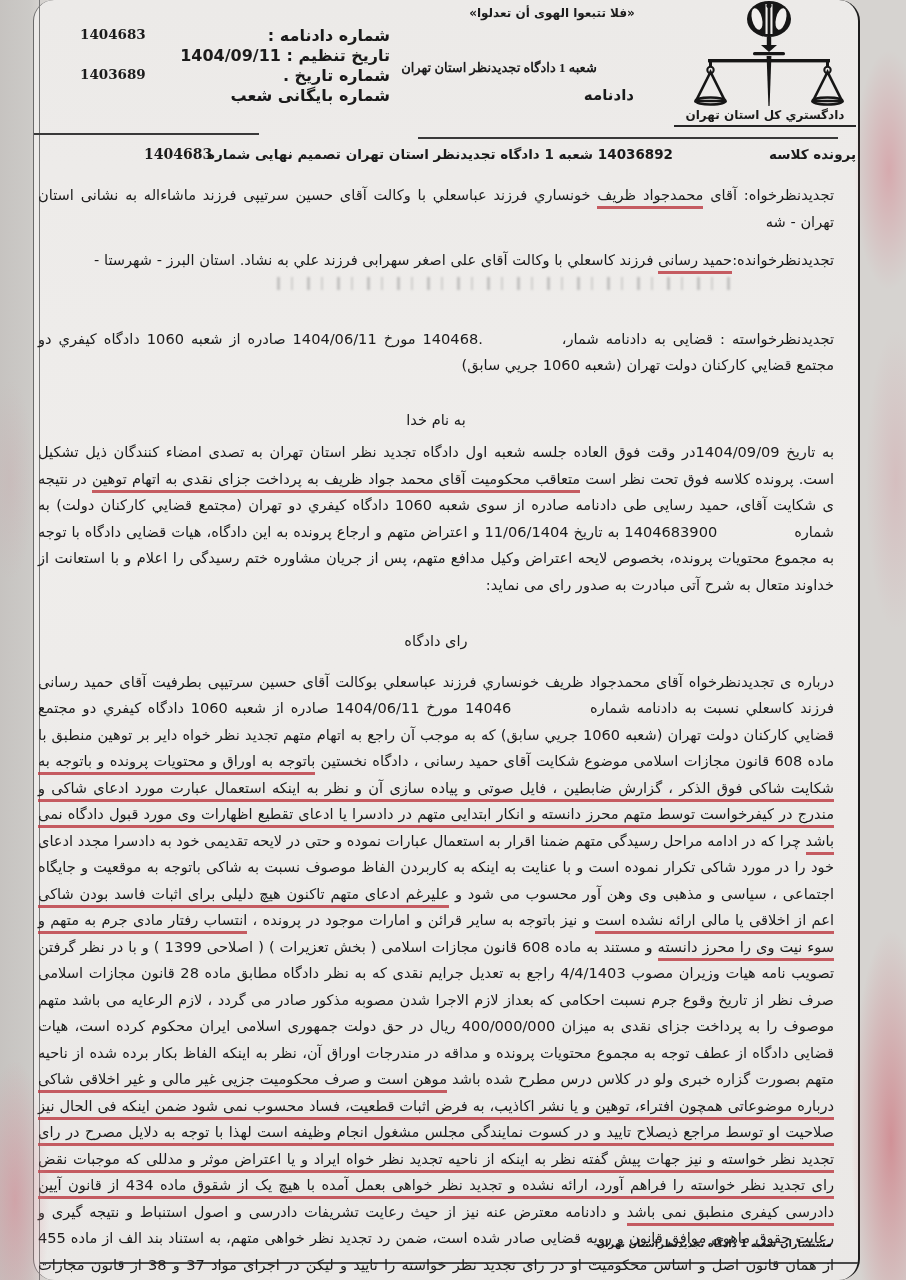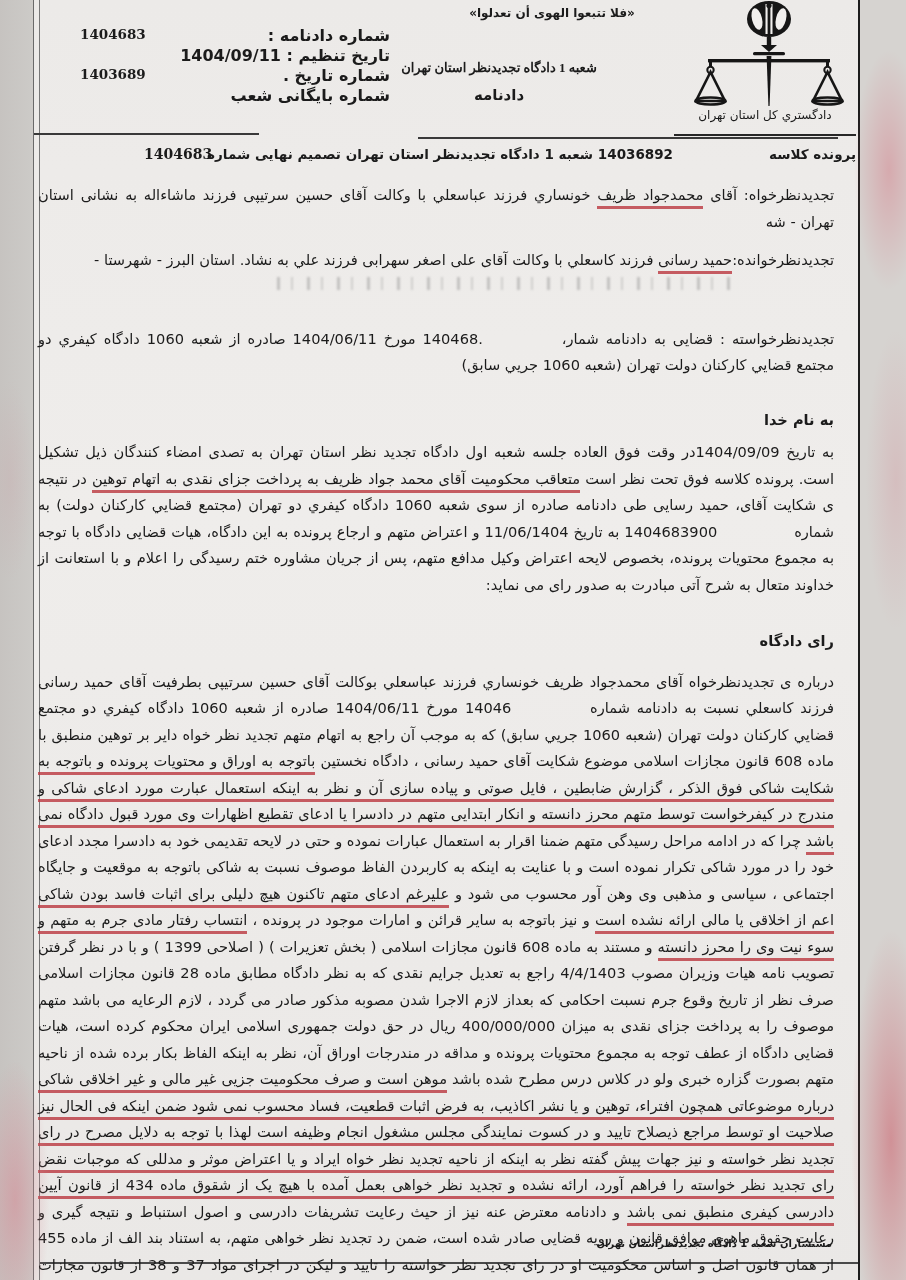--- a/index.html
+++ b/index.html
@@ -10,53 +10,53 @@
   
   .blotch{position:absolute;pointer-events:none;z-index:5;}
   .b1{right:-18px;top:50px;width:70px;height:240px;background:radial-gradient(closest-side,rgba(214,136,146,.55),rgba(214,136,146,0));}
   .b2{right:-20px;top:330px;width:60px;height:300px;background:radial-gradient(closest-side,rgba(210,150,158,.35),rgba(210,150,158,0));}
   .b3{right:-25px;top:930px;width:80px;height:420px;background:radial-gradient(closest-side,rgba(205,110,120,.65),rgba(205,110,120,0));}
   .b4{left:-20px;top:1060px;width:70px;height:280px;background:radial-gradient(closest-side,rgba(212,140,150,.6),rgba(212,140,150,0));}
   .b5{left:-15px;top:380px;width:50px;height:200px;background:radial-gradient(closest-side,rgba(200,160,165,.25),rgba(200,160,165,0));}
 
   .page{position:absolute;left:33px;top:0;width:824px;height:1280px;
         background:linear-gradient(180deg,#eceae8 0,#efedeb 40%,#eae8e6 100%);
-        border-left:1px solid #6a6a6a;border-right:2px solid #1c1c1c;}
+        border-left:1px solid #6a6a6a;border-right:2px solid #1c1c1c;border-radius:21px;}
   .inner-line{position:absolute;left:5px;top:0;bottom:0;width:1px;background:#777;}
   .bottom-line{position:absolute;left:6px;right:0;top:1262px;height:2px;background:#4a4a4a;}
 
   .content{position:absolute;inset:0;color:#1f1f1f;direction:rtl;
            filter:blur(.3px) contrast(1.04);}
 
   
   .verse{position:absolute;top:6px;left:408px;width:220px;text-align:center;
          font-size:12px;font-weight:bold;}
   .meta{position:absolute;top:26px;right:468px;width:330px;display:grid;
         grid-template-columns:160px 140px;column-gap:10px;row-gap:1px;direction:rtl;}
   .meta .lab{font-size:16px;font-weight:bold;white-space:nowrap;}
   .meta .val{font-size:13.5px;font-weight:bold;text-align:left;font-family:"DejaVu Serif","Liberation Serif",serif;}
   .branch{position:absolute;top:60px;left:330px;width:270px;text-align:center;
           font-size:13px;font-weight:bold;font-family:Liberation Serif, serif;}
-  .doctype{position:absolute;top:86px;left:330px;width:270px;text-align:center;
+  .doctype{position:absolute;top:86px;left:330px;width:270px;
            font-size:15px;font-weight:bold;letter-spacing:2px;}
   .emblem{position:absolute;top:0;left:660px;width:150px;height:110px;}
   .org{position:absolute;top:108px;left:640px;width:182px;text-align:center;
-       font-size:12px;font-weight:normal;padding-bottom:12px;border-bottom:2px solid #2a2a2a;}
+       font-size:12px;font-weight:bold;padding-bottom:3px;border-bottom:2px solid #2a2a2a;}
   .hr1{position:absolute;top:137px;right:20px;width:420px;height:2px;background:#3c3c3c;}
   .hr2{position:absolute;top:133px;left:0px;width:225px;height:2px;background:#3c3c3c;}
 
   .case-row{position:absolute;top:146px;right:0px;left:0;height:22px;font-weight:bold;}
   .case-label{position:absolute;right:2px;font-size:13.5px;}
   .case-mid{position:absolute;right:185px;font-size:13.5px;text-align:right;}
   .case-num{position:absolute;left:110px;font-size:14px;font-family:"DejaVu Serif","Liberation Serif",serif;}
 
   
   .flow{position:absolute;top:182px;right:24px;left:4px;}
   .para{font-size:14.6px;line-height:26.5px;text-align:justify;text-justify:inter-word;}
-  .para.bold{font-weight:bold;text-align:right;}
+  .para.bold{font-weight:normal;text-align:center;}
   .p-appellant{margin-bottom:12px;}
   .p-appellee{margin-bottom:8px;}
   .p-subject{margin:36px 0 28px 0;}
   .p-bismillah{margin-bottom:6px;}
   .p-session{margin-bottom:30px;}
   .p-verdict-head{margin-bottom:14px;}
   .p-ruling{margin-bottom:0;}
   .u{border-bottom:3.5px solid rgba(186,62,70,.82);padding-bottom:3px;}
   .gap{display:inline-block;width:72px;}
   .smudge{height:13px;width:58%;margin:3px 12% 0 auto;opacity:.5;filter:blur(1.1px);

